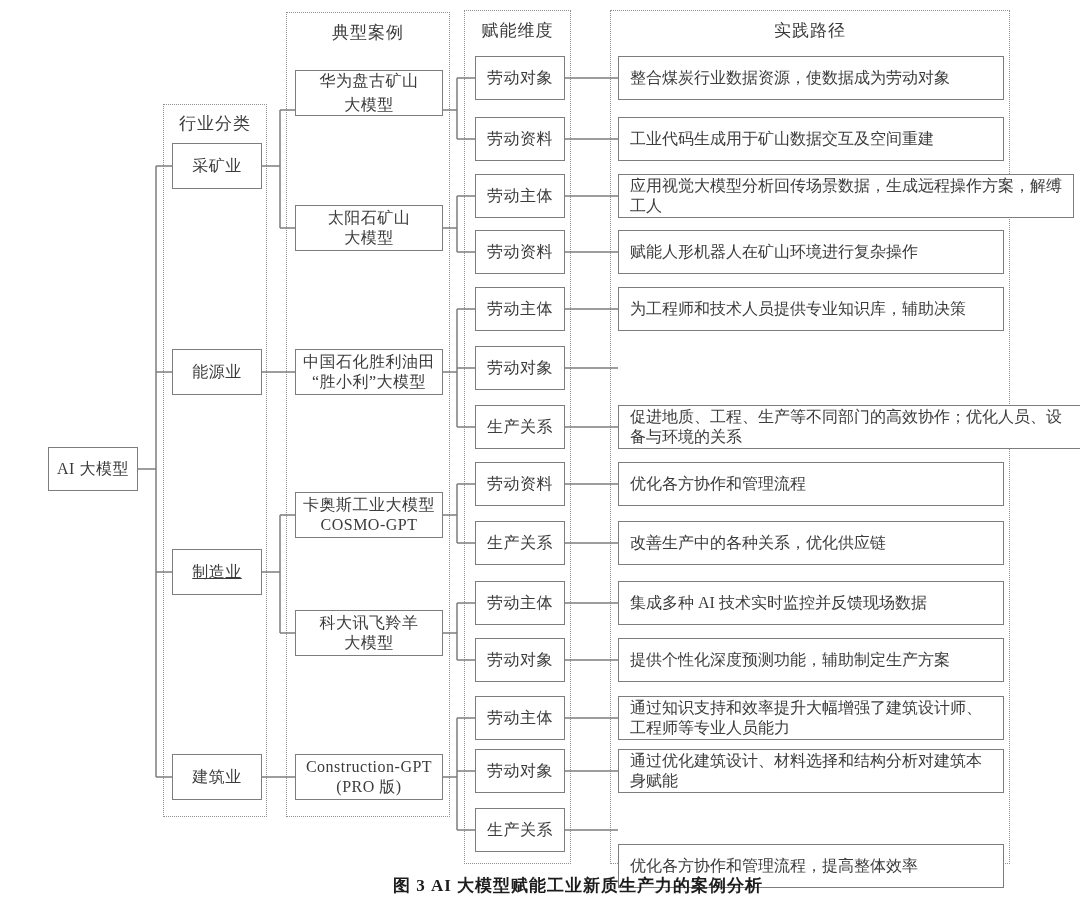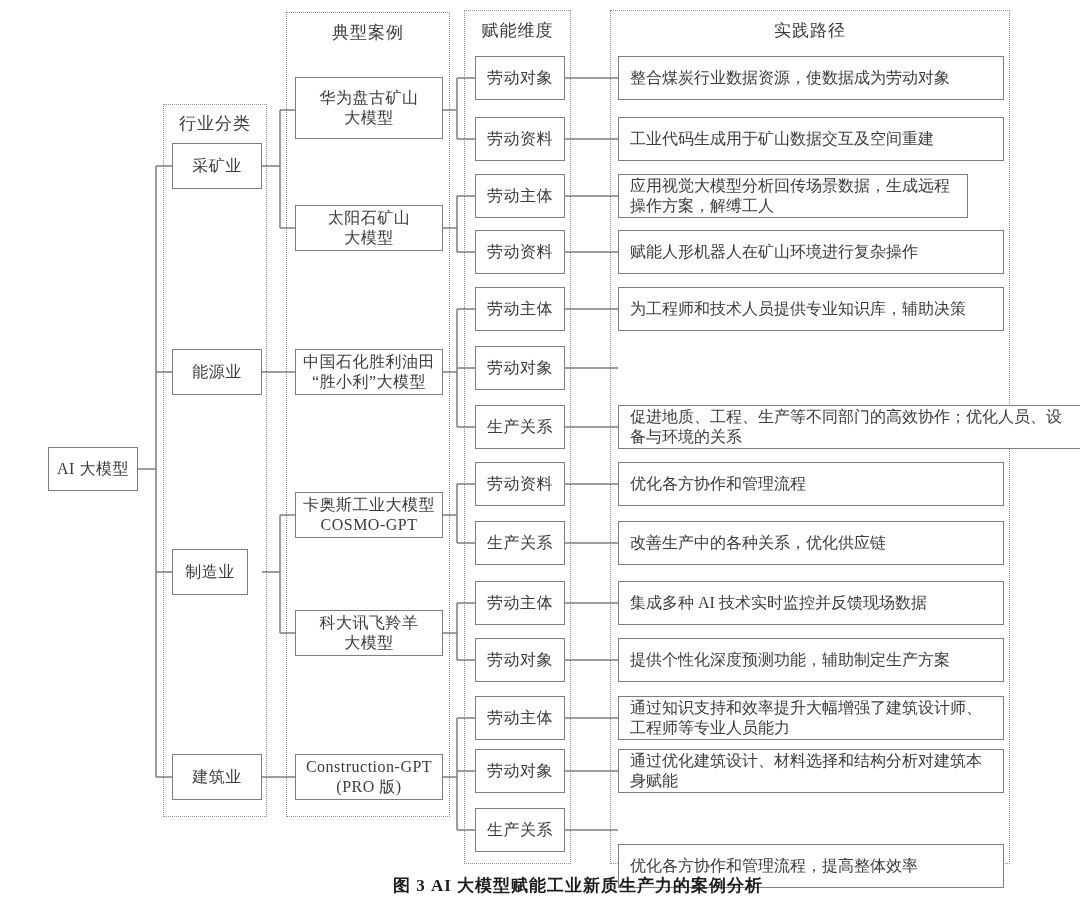--- a/index.html
+++ b/index.html
@@ -113,24 +113,24 @@
       <line x1="565" y1="718" x2="618" y2="718"></line>
       <line x1="565" y1="771" x2="618" y2="771"></line>
       <line x1="565" y1="830" x2="618" y2="830"></line>
     </g>
   </svg>
 
   <div class="box" style="left:48px;top:447px;width:90px;height:44px;">AI 大模型</div>
 
   <div class="box" style="left:172px;top:143px;width:90px;height:46px;text-align:right;">采矿业</div>
   <div class="box" style="left:172px;top:349px;width:90px;height:46px;">能源业</div>
-  <div class="box" style="left:172px;top:549px;width:76px;height:46px;">制造业</div>
+  <div class="box" style="left:172px;top:549px;width:90px;height:46px;text-decoration:underline;">制造业</div>
   <div class="box" style="left:172px;top:754px;width:90px;height:46px;">建筑业</div>
 
-  <div class="box case" style="left:295px;top:77px;width:148px;height:62px;">
+  <div class="box case" style="left:295px;top:70px;width:148px;height:46px;justify-content:space-between;">
     <span>华为盘古矿山</span>
     <span>大模型</span>
   </div>
   <div class="box case" style="left:295px;top:205px;width:148px;height:46px;">
     <span>太阳石矿山</span>
     <span>大模型</span>
   </div>
   <div class="box case" style="left:295px;top:349px;width:148px;height:46px;align-items:center;">
     <span>中国石化胜利油田</span>
     <span>“胜小利”大模型</span>
@@ -158,21 +158,21 @@
   <div class="box" style="left:475px;top:462px;width:90px;height:44px;">劳动资料</div>
   <div class="box" style="left:475px;top:521px;width:90px;height:44px;">生产关系</div>
   <div class="box" style="left:475px;top:581px;width:90px;height:44px;">劳动主体</div>
   <div class="box" style="left:475px;top:638px;width:90px;height:44px;">劳动对象</div>
   <div class="box" style="left:475px;top:696px;width:90px;height:44px;">劳动主体</div>
   <div class="box" style="left:475px;top:749px;width:90px;height:44px;">劳动对象</div>
   <div class="box" style="left:475px;top:808px;width:90px;height:44px;">生产关系</div>
 
   <div class="box practice" style="left:618px;top:56px;width:386px;height:44px;">整合煤炭行业数据资源，使数据成为劳动对象</div>
   <div class="box practice" style="left:618px;top:117px;width:386px;height:44px;">工业代码生成用于矿山数据交互及空间重建</div>
-  <div class="box practice" style="left:618px;top:174px;width:350px;height:44px;">应用视觉大模型分析回传场景数据，生成远程操作方案，解缚工人</div>
+  <div class="box practice" style="left:618px;top:174px;width:456px;height:44px;">应用视觉大模型分析回传场景数据，生成远程操作方案，解缚工人</div>
   <div class="box practice" style="left:618px;top:230px;width:386px;height:44px;">赋能人形机器人在矿山环境进行复杂操作</div>
   <div class="box practice" style="left:618px;top:287px;width:386px;height:44px;">为工程师和技术人员提供专业知识库，辅助决策</div>
   <div class="box practice" style="left:618px;top:405px;width:464px;height:44px;">促进地质、工程、生产等不同部门的高效协作；优化人员、设备与环境的关系</div>
   <div class="box practice" style="left:618px;top:462px;width:386px;height:44px;">优化各方协作和管理流程</div>
   <div class="box practice" style="left:618px;top:521px;width:386px;height:44px;">改善生产中的各种关系，优化供应链</div>
   <div class="box practice" style="left:618px;top:581px;width:386px;height:44px;">集成多种 AI 技术实时监控并反馈现场数据</div>
   <div class="box practice" style="left:618px;top:638px;width:386px;height:44px;">提供个性化深度预测功能，辅助制定生产方案</div>
   <div class="box practice" style="left:618px;top:696px;width:386px;height:44px;">通过知识支持和效率提升大幅增强了建筑设计师、工程师等专业人员能力</div>
   <div class="box practice" style="left:618px;top:749px;width:386px;height:44px;">通过优化建筑设计、材料选择和结构分析对建筑本身赋能</div>
   <div class="box practice" style="left:618px;top:808px;width:386px;height:44px;margin-top:36px;">优化各方协作和管理流程，提高整体效率</div>

